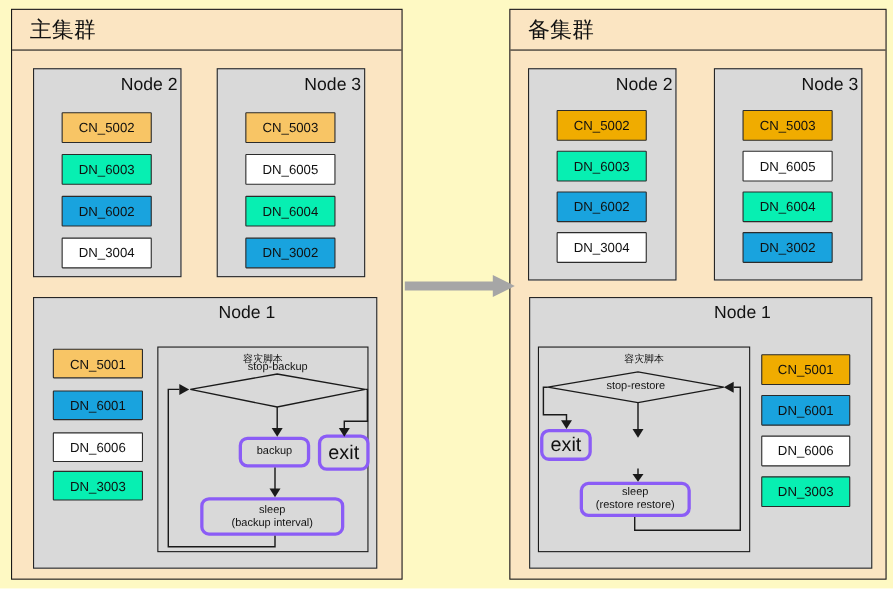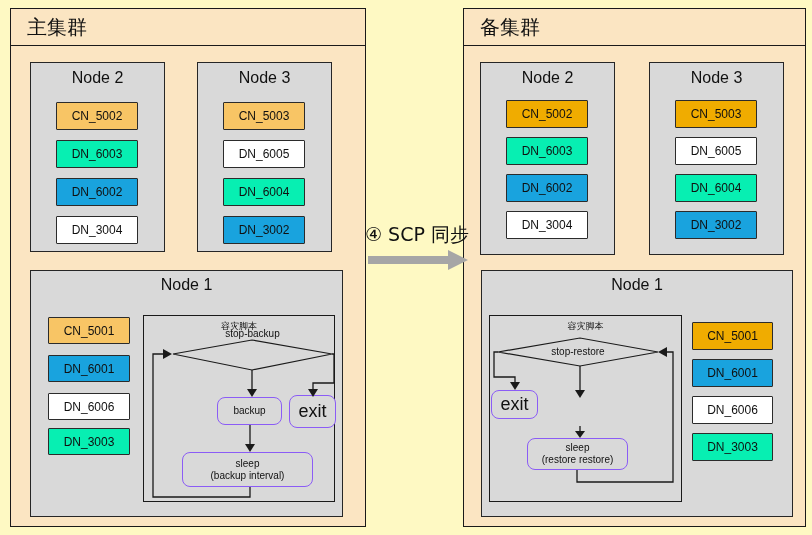--- a/index.html
+++ b/index.html
@@ -4,29 +4,29 @@
 <style>
   html,body{margin:0;padding:0;background:#ffffff;}
   body{font-family:"Liberation Sans", sans-serif; color:#111;}
   .canvas{position:relative;width:812px;height:535px;background:#fef9c3;overflow:hidden;}
 
   .cluster{position:absolute;background:#FBE5C2;border:1.5px solid #1a1a1a;box-sizing:border-box;z-index:1;}
   .cluster-title{height:37px;border-bottom:1.5px solid #1a1a1a;box-sizing:border-box;
     font-family:"DejaVu Serif", serif;font-size:20px;line-height:36px;padding-left:16px;color:#111;}
 
   .node-box{position:absolute;background:#D9D9D9;border:1.3px solid #262626;box-sizing:border-box;z-index:2;}
-  .node-label{position:absolute;text-align:center;font-size:16px;color:#111;z-index:3;}
+  .node-label{position:absolute;text-align:center;font-size:16px;color:#111;z-index:3;padding-left:38px;}
 
   .badge{position:absolute;border:1.2px solid #2b2b2b;border-radius:1px;box-sizing:border-box;
     display:flex;align-items:center;justify-content:center;font-size:12px;color:#101010;z-index:3;}
 
   .script-box{position:absolute;background:#D9D9D9;border:1px solid #1a1a1a;box-sizing:border-box;z-index:3;}
   .script-title{position:absolute;text-align:center;font-size:9px;color:#111;z-index:6;}
 
-  .flow-box{position:absolute;background:#D9D9D9;border:1px solid #8b5cf6;border-radius:8px;box-sizing:border-box;
+  .flow-box{position:absolute;background:#D9D9D9;border:3px solid #8b5cf6;border-radius:8px;box-sizing:border-box;
     display:flex;align-items:center;justify-content:center;font-size:10px;color:#111;z-index:4;flex-direction:column;line-height:1.2;}
   .flow-box.exit{font-size:18px;}
 
   .decision-label{position:absolute;text-align:center;font-size:10px;color:#111;z-index:6;}
 
   .overlay-svg{position:absolute;left:0;top:0;z-index:5;pointer-events:none;}
 
   .sync-label{position:absolute;left:347px;top:222px;width:140px;text-align:center;
     font-family:"DejaVu Sans", sans-serif;font-size:19px;color:#111;z-index:7;}
 </style>
@@ -97,21 +97,20 @@
 
   <div class="script-box" style="left:489px;top:315px;width:193px;height:187px;"></div>
   <div class="script-title" style="left:489px;top:320px;width:193px;">容灾脚本</div>
   <div class="decision-label" style="left:498px;top:346px;width:160px;">stop-restore</div>
   <div class="flow-box exit" style="left:491px;top:390px;width:47px;height:29px;">exit</div>
   <div class="flow-box" style="left:527px;top:438px;width:101px;height:32px;">
     <div>sleep</div>
     <div>(restore restore)</div>
   </div>
 
-  <div class="sync-label">④ SCP 同步</div>
 
   <svg class="overlay-svg" width="812" height="535" viewBox="0 0 812 535">
 
     <polygon points="173,354 252,340 332,354 252,370" fill="#D9D9D9" stroke="#1a1a1a" stroke-width="1.2"></polygon>
 
     <g stroke="#1a1a1a" stroke-width="1.3" fill="none">
       <path d="M252,370 V390"></path>
       <path d="M250,425 V445"></path>
       <path d="M332,354 H334 V383 H313 V390"></path>
       <path d="M250,487 V497 H153 V354 H163"></path>

